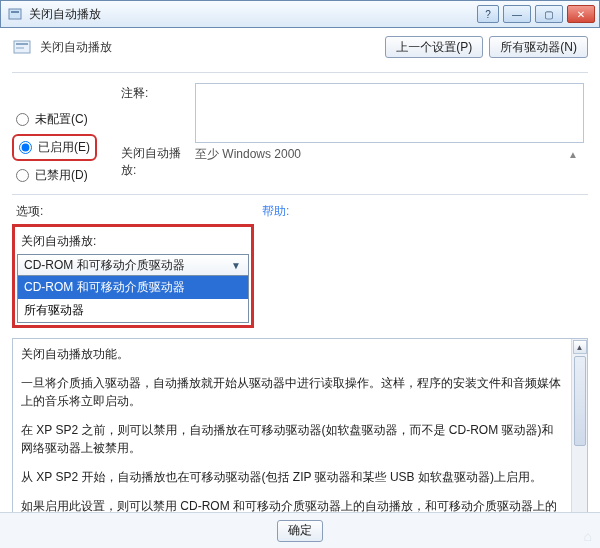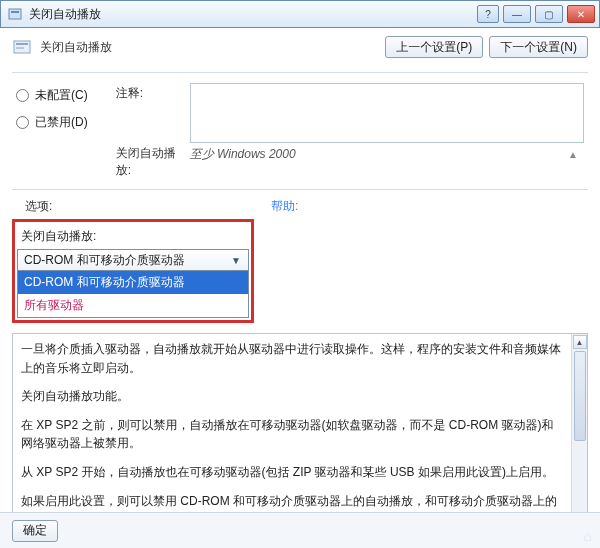--- a/index.html
+++ b/index.html
@@ -13,58 +13,58 @@
 .winbtn.close { background: linear-gradient(#f29a8f,#d44b3a); color:#fff; border-color:#b03a2a; }
 .winbtn.help { width:22px; }
 
 .toprow { display:flex; align-items:center; padding:8px 12px 4px 12px; gap:8px; }
 .toprow .hicon { width:20px; height:20px; display:flex; align-items:center; justify-content:center; }
 .toprow .htext { flex:1; font-size:12px; color:#333; }
 .toprow .navbtns { display:flex; gap:6px;border-radius:8px; }
 .btn { height:22px; padding:0 10px; border:1px solid #8a9eb9; border-radius:3px; background:linear-gradient(#fdfdfe,#e6edf6); font-size:12px; color:#222; display:flex; align-items:center; cursor:default; }
 
 .radiogrp { padding:4px 16px 0 16px; display:flex; gap:28px; align-items:flex-start; }
-.radios { display:flex; flex-direction:column; gap:10px; padding-top:4px; }
+.radios { display:flex; flex-direction:column; gap:10px; padding-top:4px;margin-top:24px; }
 .radio { display:flex; align-items:center; gap:6px; color:#222; }
 .radio input { margin:0; }
 .radio.sel { outline:2px solid #d03030; outline-offset:2px; border-radius:2px; padding:1px 3px; }
 
 .rightcol { flex:1; display:flex; flex-direction:column; }
 .lblrow { display:flex; align-items:flex-start; gap:10px; }
 .lblrow .lbl { width:64px; padding-top:2px; color:#333; }
 .notes { flex:1; height:60px; border:1px solid #b7c6d9; background:#fff; }
-.plat { flex:1; color:#555; font-size:12px; padding-top:3px; display:flex; align-items:center;font-style:italic; }
+.plat { flex:1; color:#555; font-size:12px; padding-top:3px; display:flex; align-items:center; }
 .plat .arrow { margin-left:auto; color:#888; padding-right:6px; font-size:10px; }
 
 .sep { border-top:1px solid #d6dde6; margin:10px 12px 6px 12px; }
 
-.midlabels { display:flex; padding:2px 16px 4px 25px; }
+.midlabels { display:flex; padding:2px 16px 4px 16px; }
 .midlabels .l1 { width:246px; color:#333; }
 .midlabels .l2 { flex:1; color:#3b82f6; }
 
 .mainarea { display:flex; padding:0 12px; gap:10px;flex-direction:column; }
 .leftpane { width:242px; }
 .leftbox { border:3px solid #d03030; padding:2px 2px 2px 2px; }
 .fieldlbl { display:block; margin:4px 4px 4px 4px; color:#222; }
 .dropdown { height:22px; border:1px solid #7a8fa8; background:linear-gradient(#fff,#eef3f9); display:flex; align-items:center; padding:0 4px 0 6px; font-size:12px; color:#222; position:relative; }
 .dropdown .dd-arrow { margin-left:auto; width:16px; height:16px; display:flex; align-items:center; justify-content:center; color:#3a5a7a; font-size:10px; }
 .ddlist { border:1px solid #7a8fa8; border-top:none; background:#fff; }
-.dditem { padding:3px 6px; font-size:12px; color:#be185d; }
+.dditem { padding:3px 6px; font-size:12px; color:#000000; }
 .dditem.hl { background:#2a6fd6; color:#fff; }
 
 .rightpane { flex:1; border:1px solid #b7c6d9; background:#fff; height:280px; padding:6px 8px; overflow:hidden; position:relative; }
 .rightpane .scroll { position:absolute; right:0; top:0; bottom:0; width:16px; background:#eef1f5; border-left:1px solid #d6dde6; display:flex; flex-direction:column; align-items:center; }
 .sb-btn { width:14px; height:14px; background:linear-gradient(#fff,#dfe7f0); border:1px solid #b7c6d9; margin:1px; font-size:8px; display:flex; align-items:center; justify-content:center; color:#556; }
 .sb-track { flex:1; width:14px; }
 .sb-thumb { width:12px; height:90px; margin:1px auto; background:linear-gradient(#e8eef6,#cfdaea); border:1px solid #aebed2; border-radius:2px; }
 
 .helptxt { color:#222; font-size:12px; line-height:1.55; padding-right:18px; }
 .helptxt p { margin-bottom:10px; }
 
-.footer { position:absolute; bottom:0; left:0; right:0; border-top:1px solid #cdd7e2; background:#f3f6fa; height:36px; display:flex; align-items:center; justify-content:flex-start; padding:0 12px; gap:8px; }
+.footer { position:absolute; bottom:0; left:0; right:0; border-top:1px solid #cdd7e2; background:#f3f6fa; height:36px; display:flex; align-items:center; justify-content:center; padding:0 12px; gap:8px; }
 .watermark { position:absolute; right:8px; bottom:4px; color:#cfd7e2; font-size:14px; opacity:.6; pointer-events:none; }
 </style>
 </head>
 <body>
 
 <div class="titlebar">
   <span class="icon">
     <svg width="14" height="14" viewBox="0 0 14 14">
         <rect x="1" y="2" width="12" height="10" fill="#cfe3f7" stroke="#6a8ab0"></rect>
         <rect x="3" y="4" width="8" height="2" fill="#6a8ab0"></rect>
@@ -83,31 +83,35 @@
   <span class="hicon">
     <svg width="18" height="18" viewBox="0 0 18 18">
         <rect x="1" y="3" width="16" height="12" fill="#e7f0fb" stroke="#8aa6c4"></rect>
         <rect x="3" y="5" width="12" height="2" fill="#8aa6c4"></rect>
         <rect x="3" y="9" width="8" height="2" fill="#b7c9dc"></rect>
       </svg>
   </span>
   <span class="htext">关闭自动播放</span>
   <div class="navbtns">
     <div class="btn">上一个设置(P)</div>
-    <div class="btn">下一个设置(N)</div>
+    <div class="btn">所有驱动器(N)</div>
   </div>
 </div>
 
 <div class="sep"></div>
 
 <div class="radiogrp">
   <div class="radios">
     <label class="radio">
       <input type="radio" name="st" style="">
       <span>未配置(C)</span>
+    </label>
+    <label class="radio sel">
+      <input type="radio" name="st" checked="" style="">
+      <span>已启用(E)</span>
     </label>
     <label class="radio">
       <input type="radio" name="st" style="">
       <span>已禁用(D)</span>
     </label>
   </div>
   <div class="rightcol">
     <div class="lblrow">
       <span class="lbl">注释:</span>
       <div class="notes"></div>
@@ -139,24 +143,24 @@
       </div>
       <div class="ddlist">
         <div class="dditem hl">CD-ROM 和可移动介质驱动器</div>
         <div class="dditem">所有驱动器</div>
       </div>
     </div>
   </div>
 
   <div class="rightpane">
     <div class="helptxt">
+      <p>关闭自动播放功能。</p>
       <p>一旦将介质插入驱动器，自动播放就开始从驱动器中进行读取操作。这样，程序的安装文件和音频媒体上的音乐将立即启动。</p>
-      <p>关闭自动播放功能。</p>
       <p>在 XP SP2 之前，则可以禁用，自动播放在可移动驱动器(如软盘驱动器，而不是 CD-ROM 驱动器)和网络驱动器上被禁用。</p>
-      <p>从 XP SP2 开始，自动播放也在可移动驱动器(包括 ZIP 驱动器和某些 USB 如果启用此设置)上启用。</p>
+      <p>从 XP SP2 开始，自动播放也在可移动驱动器(包括 ZIP 驱动器和某些 USB 如软盘驱动器)上启用。</p>
       <p>如果启用此设置，则可以禁用 CD-ROM 和可移动介质驱动器上的自动播放，和可移动介质驱动器上的自动播放。</p>
 
     </div>
     <div class="scroll">
       <div class="sb-btn">▲</div>
       <div class="sb-track">
         <div class="sb-thumb"></div>
       </div>
       <div class="sb-btn">▼</div>
     </div>

